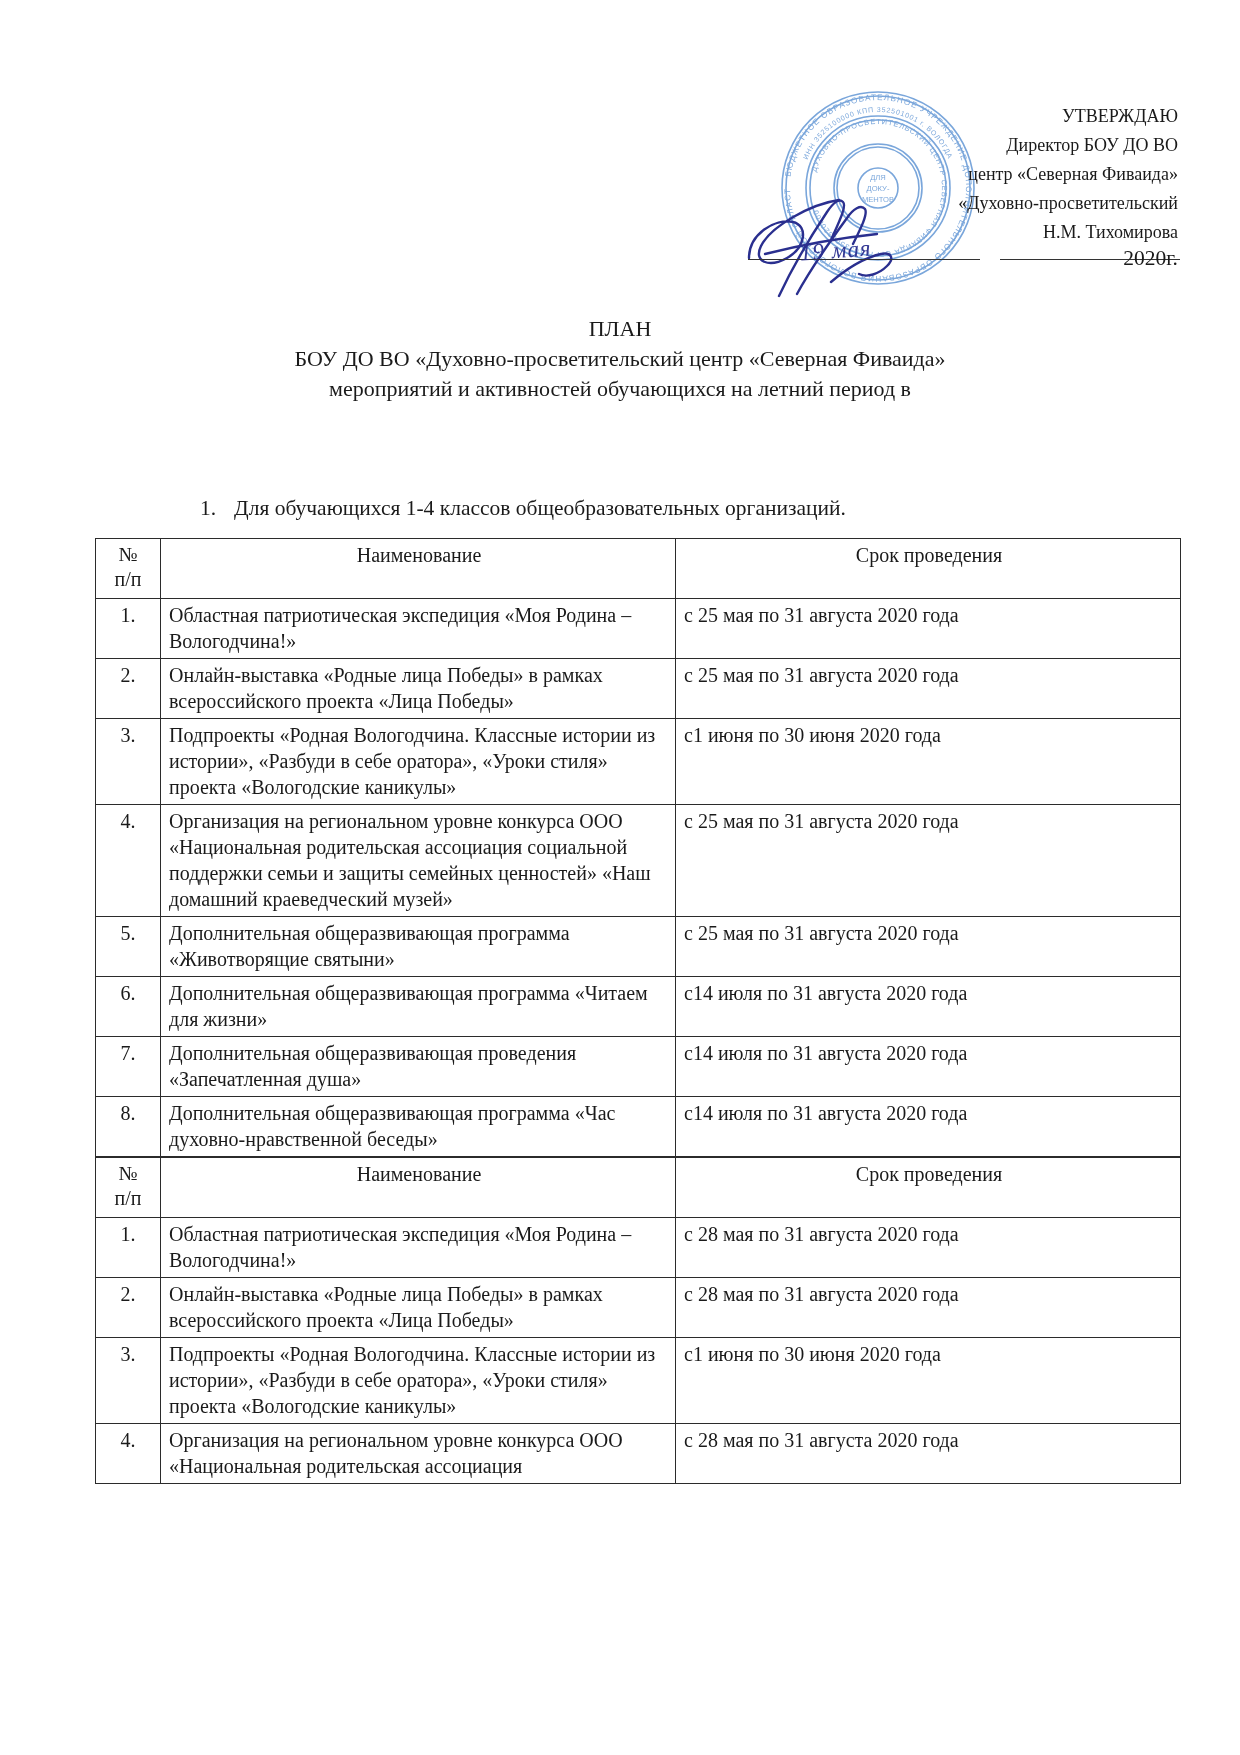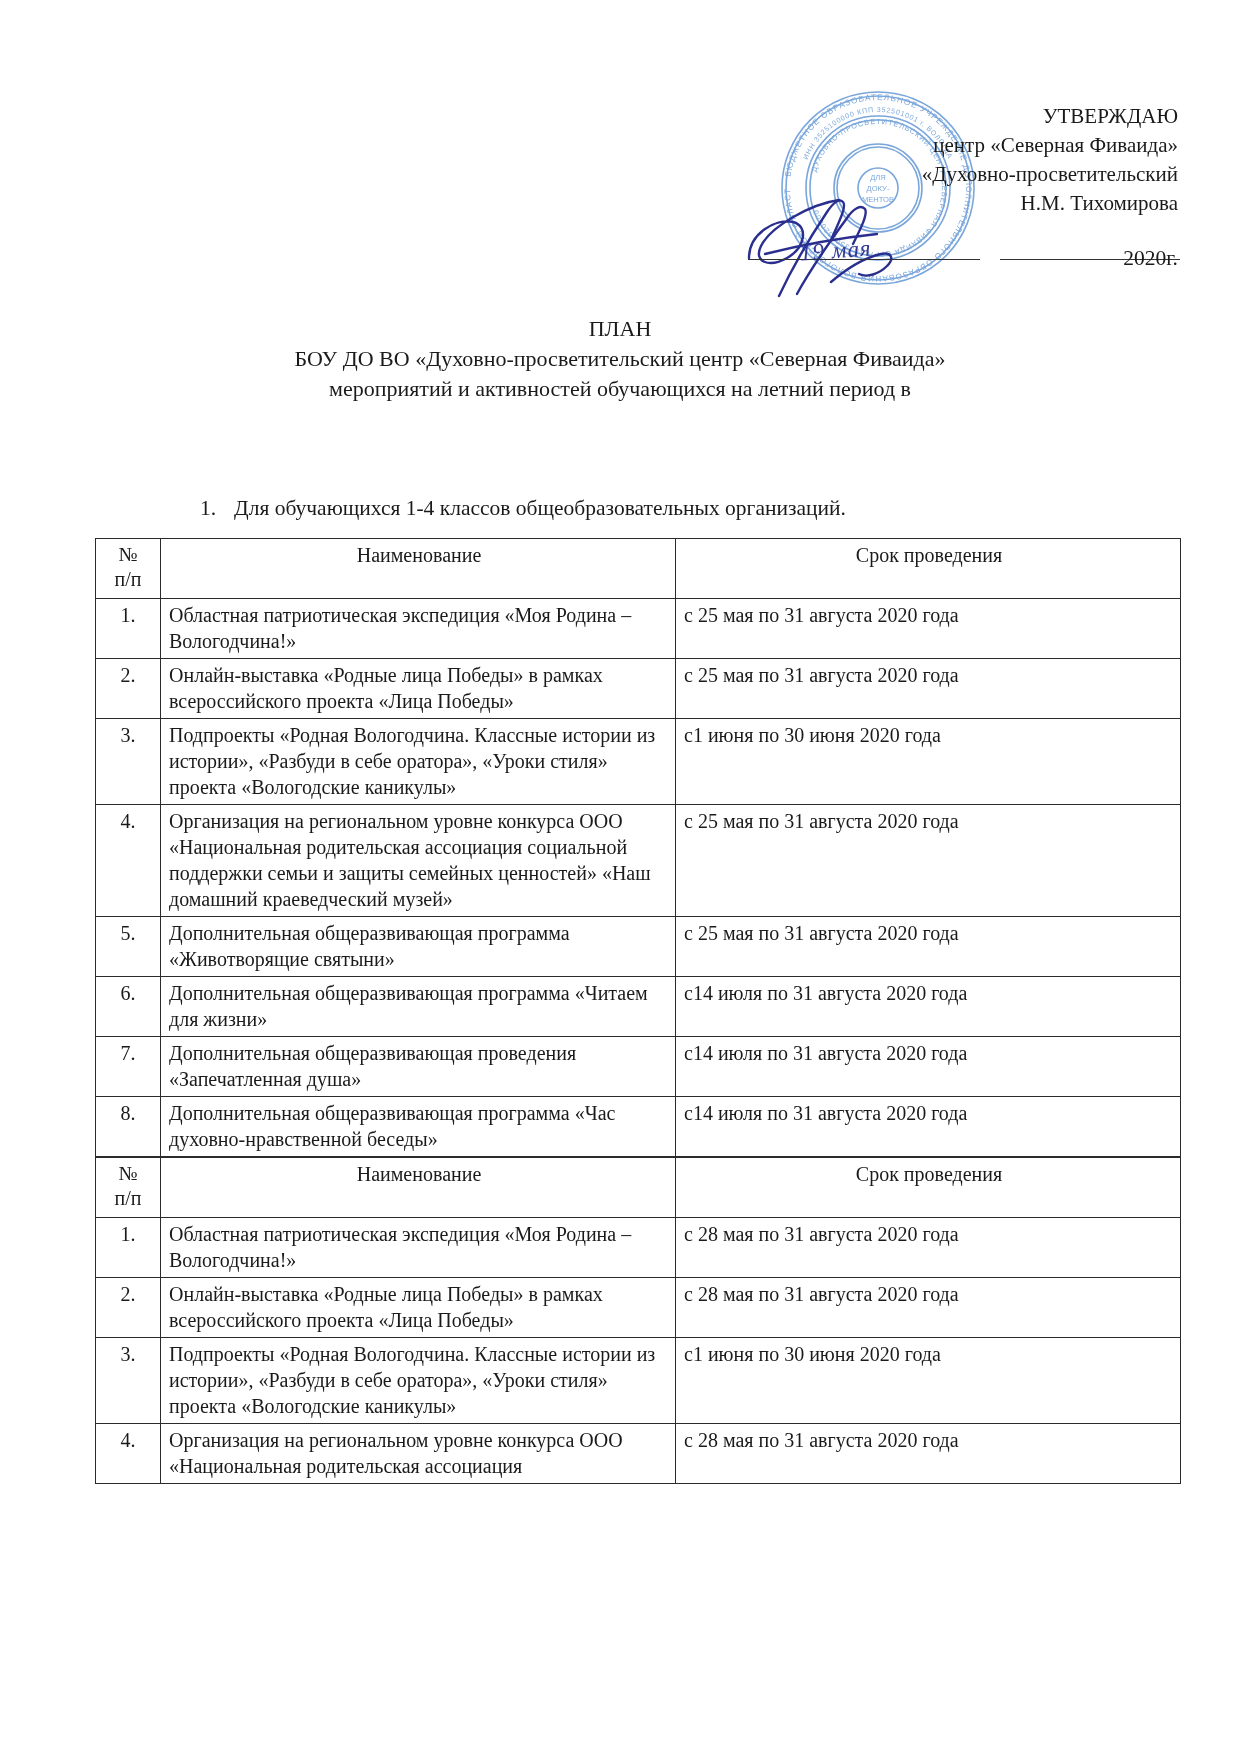--- a/index.html
+++ b/index.html
@@ -23,21 +23,21 @@
     box-sizing: border-box;
   }
 
   
   .approval-block {
     position: absolute;
     top: 102px;
     right: 62px;
     width: 420px;
     text-align: right;
-    font-size: 21px;
+    font-size: 18px;
     line-height: 29px;
     z-index: 3;
   }
   .approval-block div { white-space: nowrap; }
 
   .sign-date-row {
     position: absolute;
     top: 237px;
     right: 62px;
     width: 430px;
@@ -205,20 +205,21 @@
       <path d="M14,62 C14,38 40,22 58,26 C74,30 70,52 52,62 C34,72 18,66 26,50 C36,30 76,8 104,4"></path>
       <path d="M44,100 C58,70 76,40 92,16 C98,7 104,2 108,6 C112,10 104,26 96,44"></path>
       <path d="M62,98 C76,72 96,44 112,22 C118,13 126,8 130,13 C133,18 126,32 118,48"></path>
       <path d="M30,58 C62,50 104,42 142,38"></path>
       <path d="M96,86 C110,74 128,62 146,58 C156,56 160,62 152,70 C144,78 132,82 124,78"></path>
     </g>
   </svg>
 
   <div class="approval-block">
     <div>УТВЕРЖДАЮ</div>
+    <div>Директор БОУ ДО ВО</div>
     <div>центр «Северная Фиваида»</div>
     <div>«Духовно-просветительский</div>
     <div>Н.М. Тихомирова</div>
   </div>
 
   <div class="sign-date-row">
     <span class="sign-line"></span>
     <span class="date-blank-line"></span>
     <span class="year-text">2020г.</span>
   </div>

